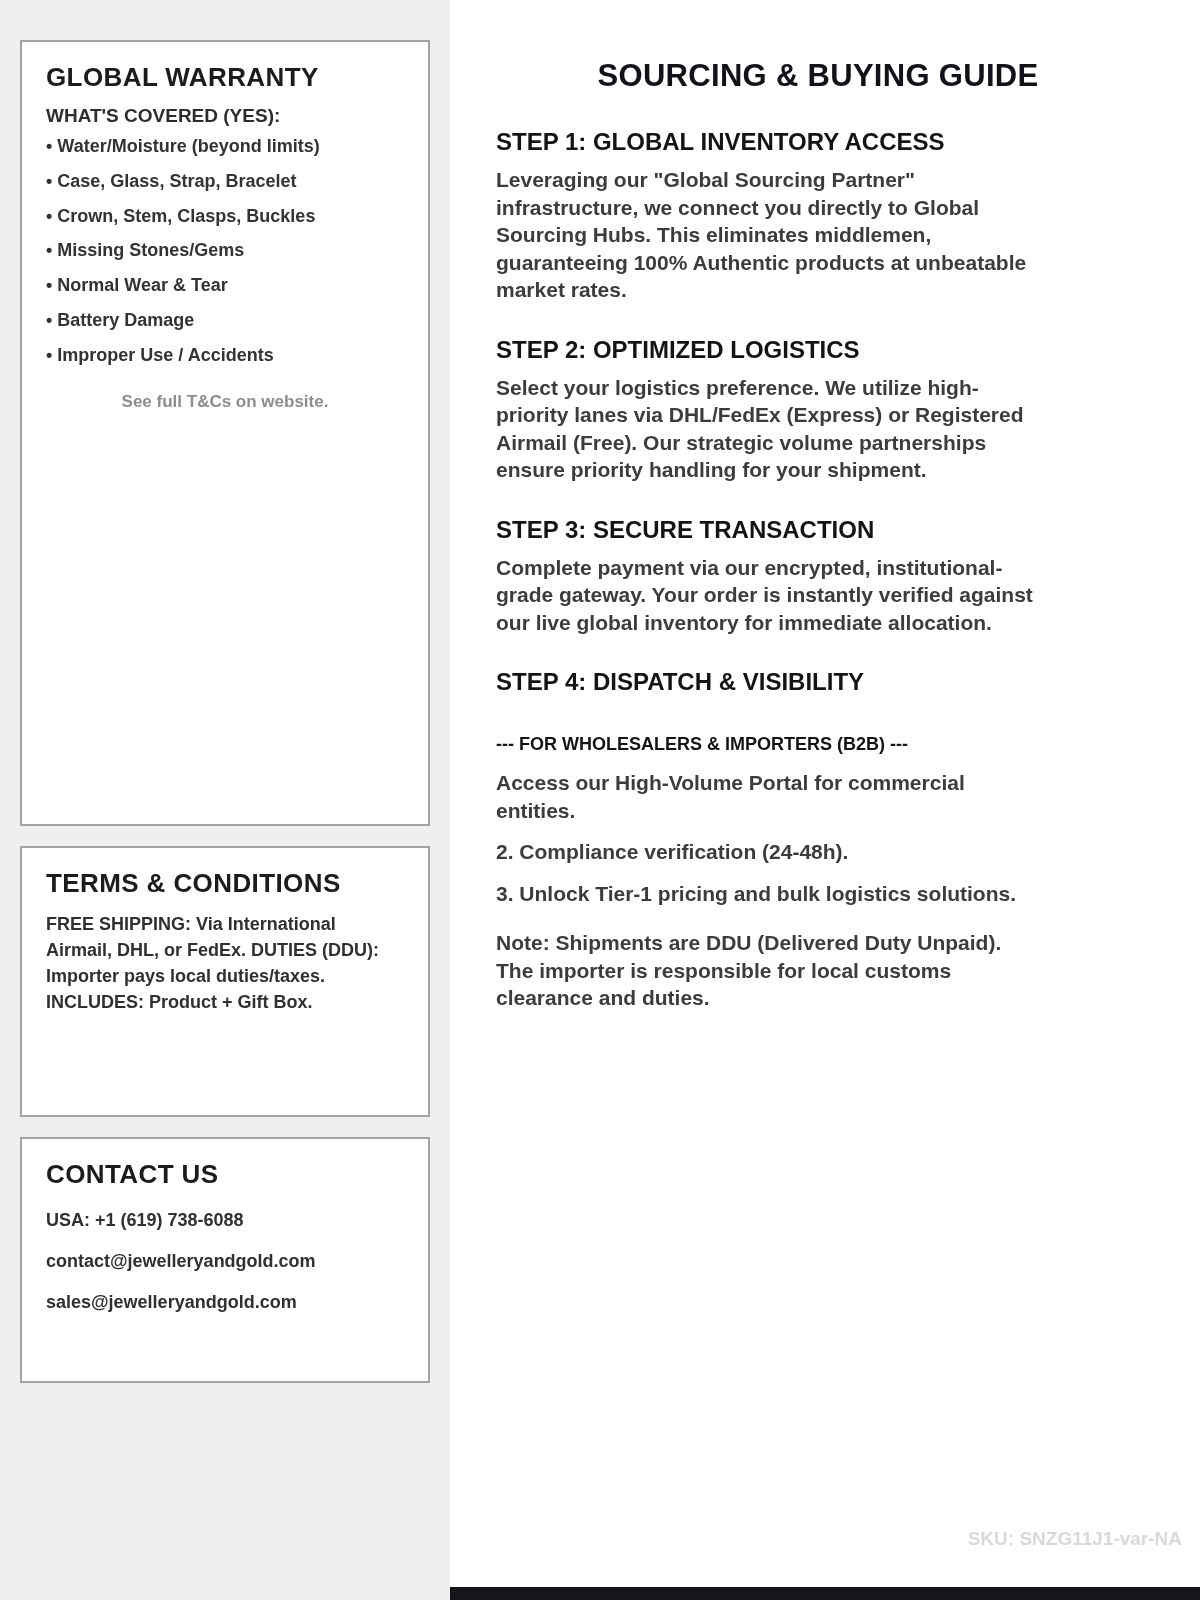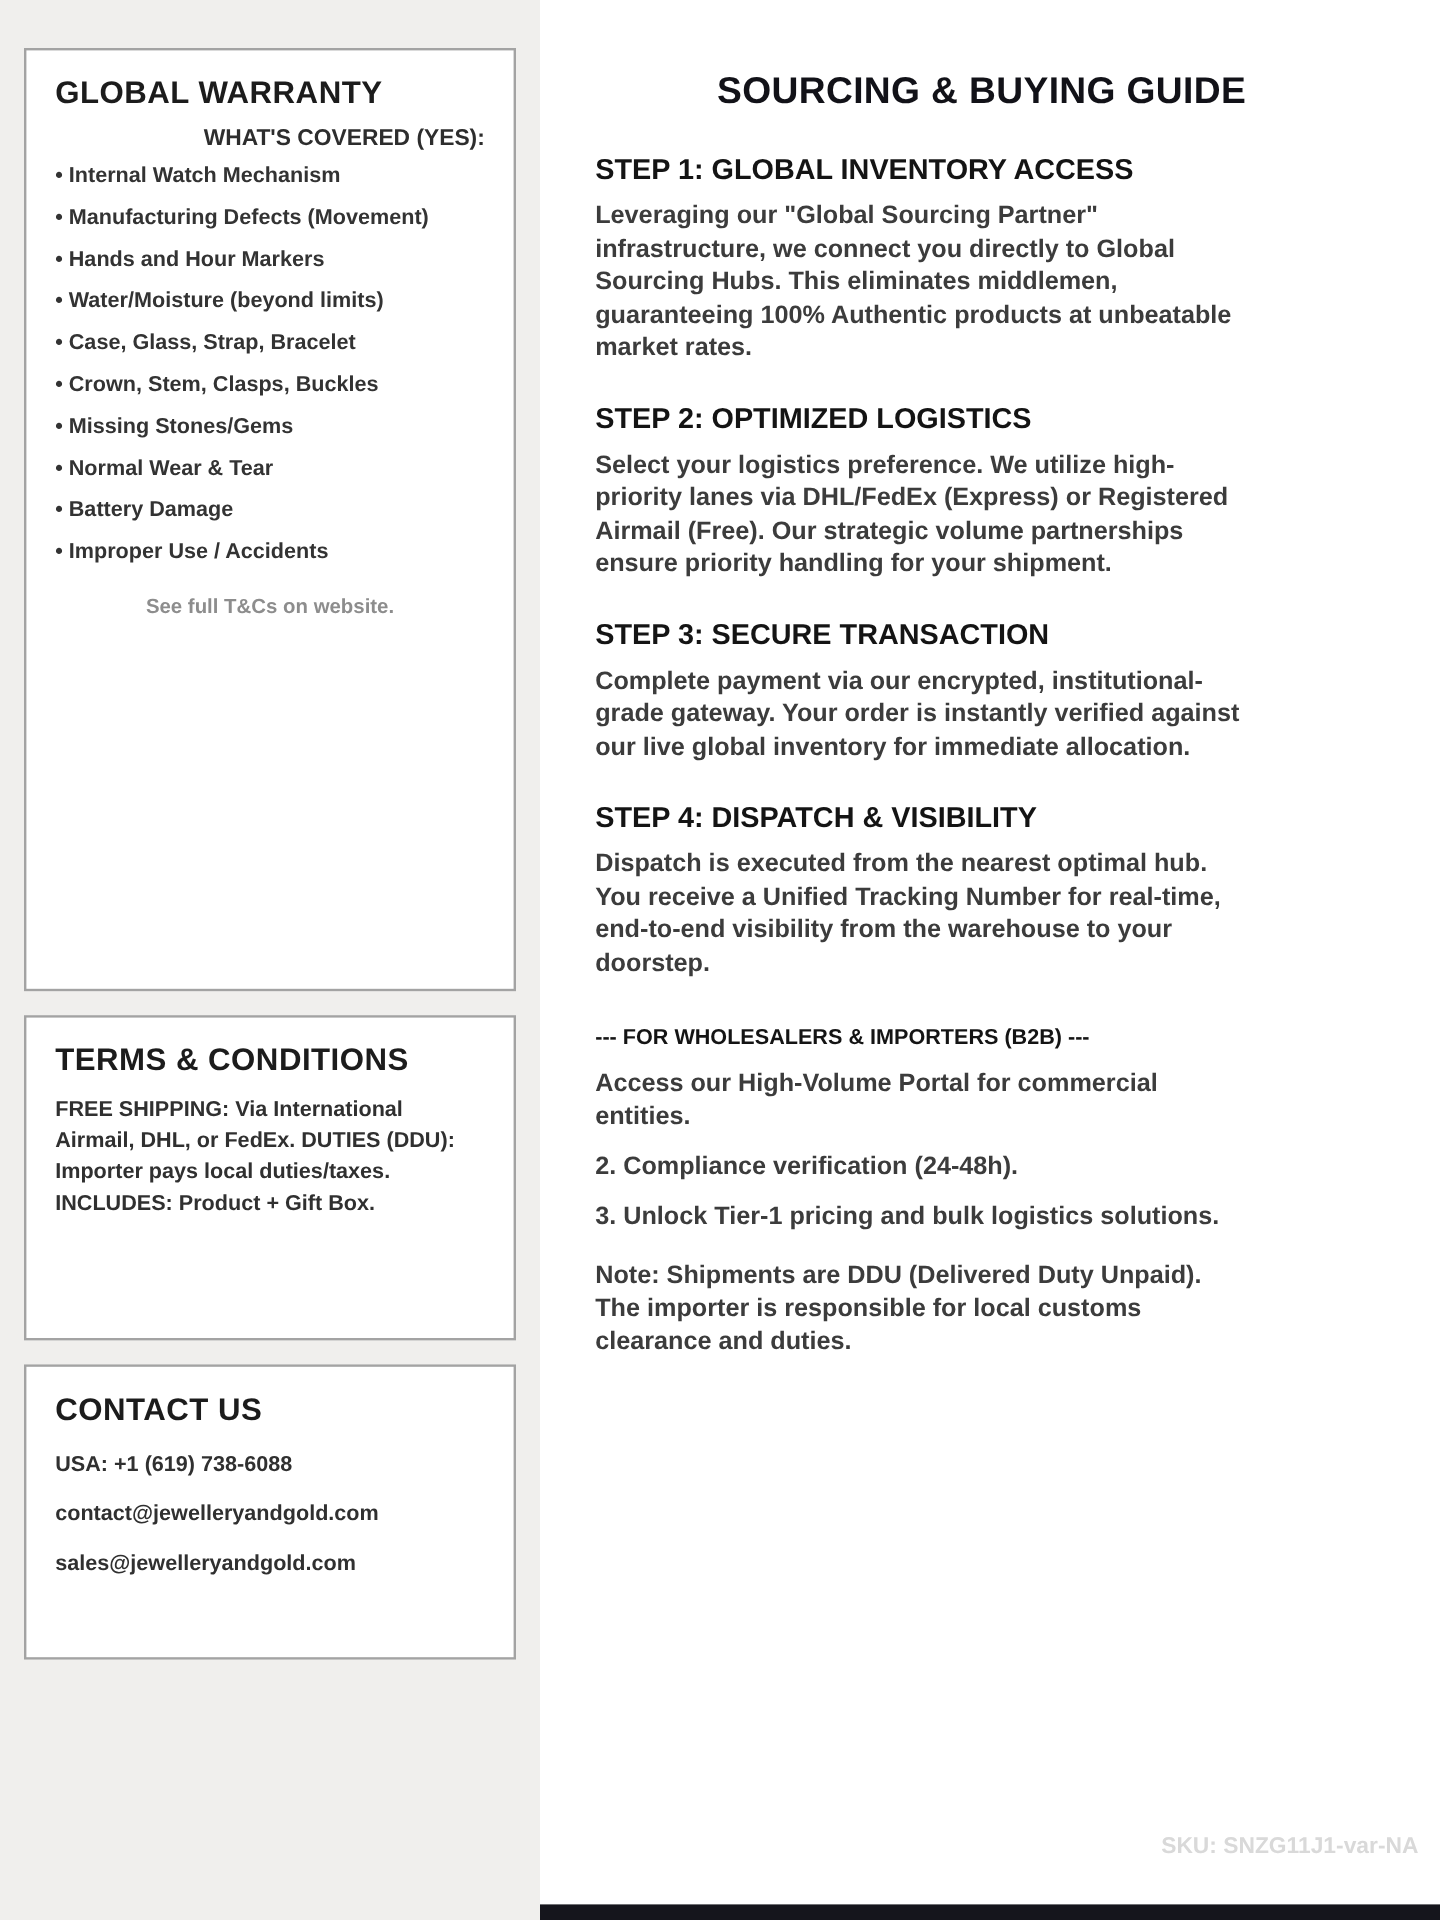--- a/index.html
+++ b/index.html
@@ -38,21 +38,20 @@
     font-weight: 800;
     color: #1c1c1c;
     letter-spacing: 0.4px;
     margin-bottom: 12px;
   }
   .sub-title {
     font-size: 19px;
     font-weight: 800;
     color: #2d2d2d;
     margin-bottom: 10px;
-    text-align: right;
   }
   .sub-title.second { margin-top: 36px; }
 
   ul.cov-list { list-style: none; }
   ul.cov-list li {
     font-size: 18px;
     font-weight: 600;
     color: #333333;
     margin-bottom: 15px;
     line-height: 1.1;
@@ -141,25 +140,20 @@
 </head>
 <body>
 
 <div class="page">
 
   <div class="sidebar">
 
     <div class="panel panel-warranty">
       <div class="panel-title">GLOBAL WARRANTY</div>
       <div class="sub-title">WHAT'S COVERED (YES):</div>
-      <ul class="cov-list">
-        <li>Internal Watch Mechanism</li>
-        <li>Manufacturing Defects (Movement)</li>
-        <li>Hands and Hour Markers</li>
-      </ul>
       <ul class="cov-list">
         <li>Water/Moisture (beyond limits)</li>
         <li>Case, Glass, Strap, Bracelet</li>
         <li>Crown, Stem, Clasps, Buckles</li>
         <li>Missing Stones/Gems</li>
         <li>Normal Wear &amp; Tear</li>
         <li>Battery Damage</li>
         <li>Improper Use / Accidents</li>
       </ul>
       <div class="footnote">See full T&amp;Cs on website.</div>
@@ -192,21 +186,20 @@
       <div class="step-body">Select your logistics preference. We utilize high-priority lanes via DHL/FedEx (Express) or Registered Airmail (Free). Our strategic volume partnerships ensure priority handling for your shipment.</div>
     </div>
 
     <div class="step">
       <div class="step-heading">STEP 3: SECURE TRANSACTION</div>
       <div class="step-body">Complete payment via our encrypted, institutional-grade gateway. Your order is instantly verified against our live global inventory for immediate allocation.</div>
     </div>
 
     <div class="step">
       <div class="step-heading">STEP 4: DISPATCH &amp; VISIBILITY</div>
-      <div class="step-body">Dispatch is executed from the nearest optimal hub. You receive a Unified Tracking Number for real-time, end-to-end visibility from the warehouse to your doorstep.</div>
     </div>
 
     <div class="b2b">
       <div class="b2b-heading">--- FOR WHOLESALERS &amp; IMPORTERS (B2B) ---</div>
       <div class="b2b-para">Access our High-Volume Portal for commercial entities.</div>
       <div class="b2b-para">2. Compliance verification (24-48h).</div>
       <div class="b2b-para">3. Unlock Tier-1 pricing and bulk logistics solutions.</div>
       <div class="note">Note: Shipments are DDU (Delivered Duty Unpaid). The importer is responsible for local customs clearance and duties.</div>
     </div>
   </div>

